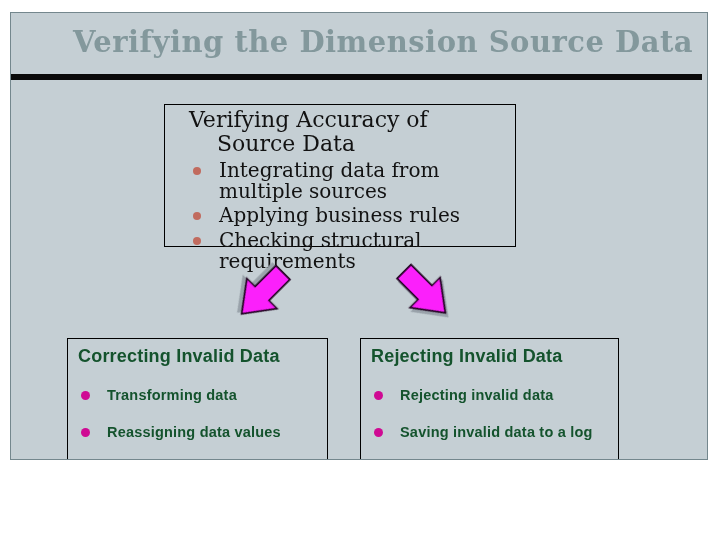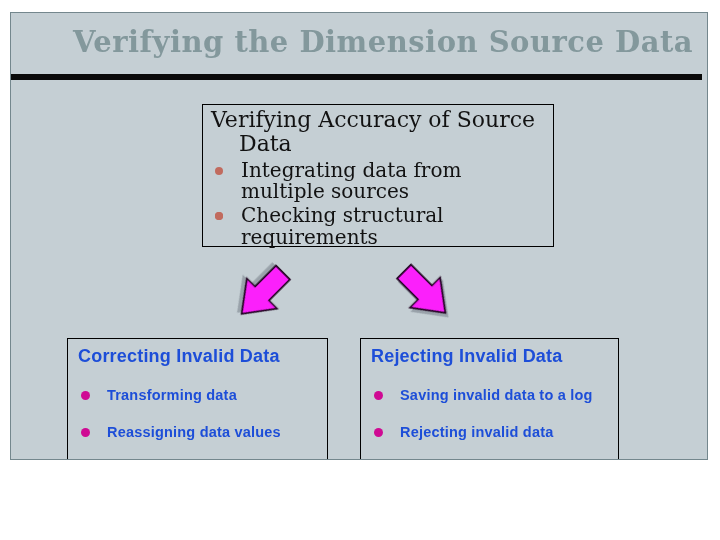--- a/index.html
+++ b/index.html
@@ -21,22 +21,22 @@
   }
 
   .title-rule {
     position:absolute; left:0; top:61px; width:691px; height:6px;
     background:var(--rule-color, #0a0a0a);
   }
 
   
   .accuracy-box {
     position:absolute; left:153px; top:91px; width:352px; height:143px;
-    border:1px solid #000; padding:3px 6px 0 6px;
-    font-family:"DejaVu Serif", serif; color:#121212;margin-left:38px;
+    border:1px solid #000; padding:3px 6px 0 22px;
+    font-family:"DejaVu Serif", serif; color:#121212;
   }
   .accuracy-heading {
     font-size:22px; line-height:1.07;
     padding-left:30px; text-indent:-28px;
   }
   .accuracy-bullets { list-style:none; margin-top:5px; }
   .accuracy-bullets li {
     position:relative; font-size:20px; line-height:1.06;
     padding-left:32px; margin-bottom:3px;
   }
@@ -50,21 +50,21 @@
   .arrow-wrap.sw { left:228px; top:250px; transform:rotate(45deg); }
   .arrow-wrap.se { left:391px; top:249px; transform:rotate(-45deg); }
   .arrow-wrap svg { display:block; width:46px; height:61px; overflow:visible; }
   .arrow-wrap.sw svg { filter:drop-shadow(-4px 1px 0 var(--arrow-shadow, #99a2aa)); }
   .arrow-wrap.se svg { filter:drop-shadow(-1px 4px 0 var(--arrow-shadow, #99a2aa)); }
 
   
   .info-box {
     position:absolute; top:325px; height:131px;
     border:1px solid #000; padding:7px 8px 0 10px;
-    color:#1d4ed8;
+    color:#14532d;
   }
   .info-box.left { left:56px; width:261px; }
   .info-box.right { left:349px; width:259px; }
   .info-heading { font-size:18px; font-weight:bold; letter-spacing:0.2px; }
   .info-bullets { list-style:none; margin-top:20px; }
   .info-bullets li {
     position:relative; font-size:14.5px; font-weight:bold;
     padding-left:29px; margin-bottom:21px; letter-spacing:0.2px;
   }
   .info-bullets li .dot {
@@ -88,20 +88,21 @@
 
     <div class="accuracy-box">
       <div class="accuracy-heading">Verifying Accuracy of Source Data</div>
       <ul class="accuracy-bullets">
         <li>
           <span class="dot"></span>
           <span>Integrating data from multiple sources</span>
         </li>
         <li>
           <span class="dot"></span>
+          <span>Applying business rules</span>
         </li>
         <li>
           <span class="dot"></span>
           <span>Checking structural requirements</span>
         </li>
       </ul>
     </div>
 
     <div class="arrow-wrap sw">
       <svg viewBox="0 0 56 74" preserveAspectRatio="none">
@@ -126,24 +127,24 @@
           <span>Reassigning data values</span>
         </li>
       </ul>
     </div>
 
     <div class="info-box right">
       <div class="info-heading">Rejecting Invalid Data</div>
       <ul class="info-bullets">
         <li>
           <span class="dot"></span>
-          <span>Saving invalid data to a log</span>
+          <span>Rejecting invalid data</span>
         </li>
         <li>
           <span class="dot"></span>
-          <span>Rejecting invalid data</span>
+          <span>Saving invalid data to a log</span>
         </li>
       </ul>
     </div>
 
     <div class="footer-strip"></div>
   </div>
 </div>
 
 </body></html>

